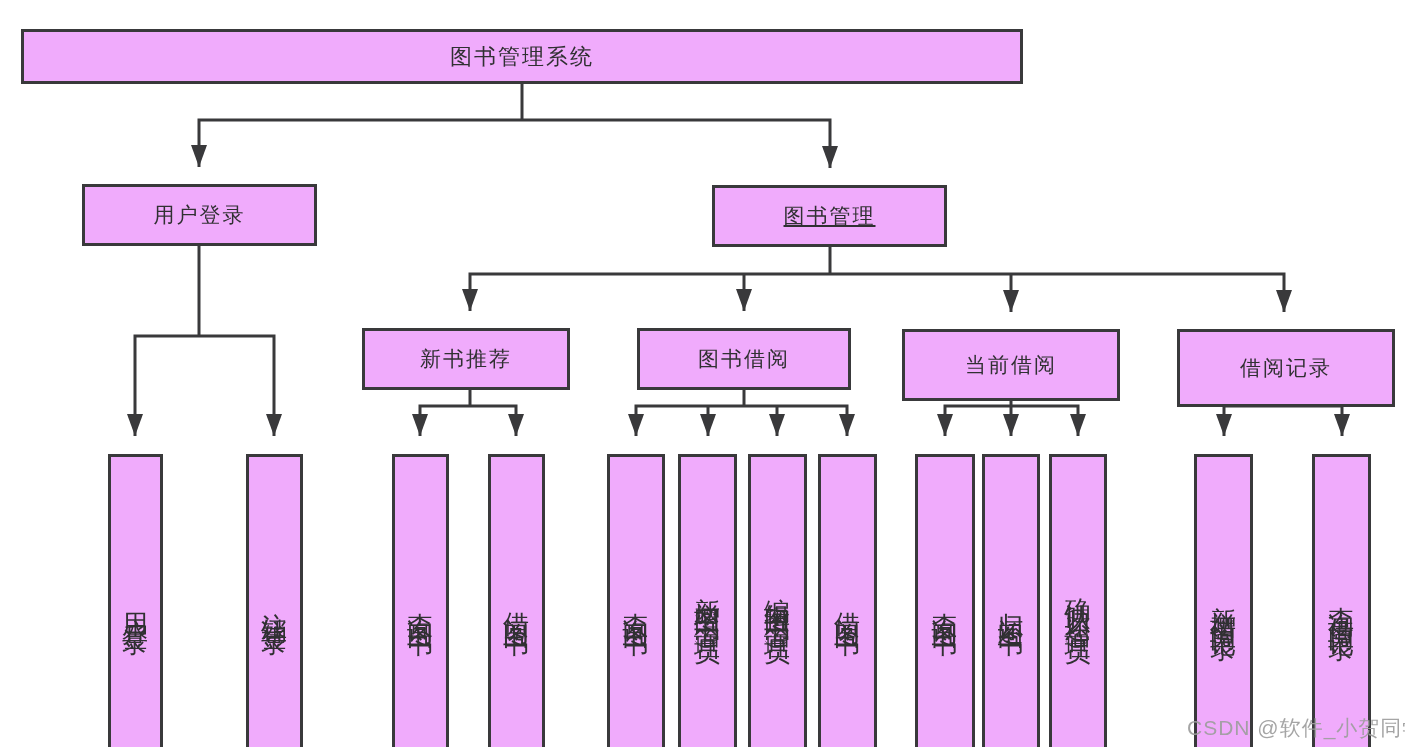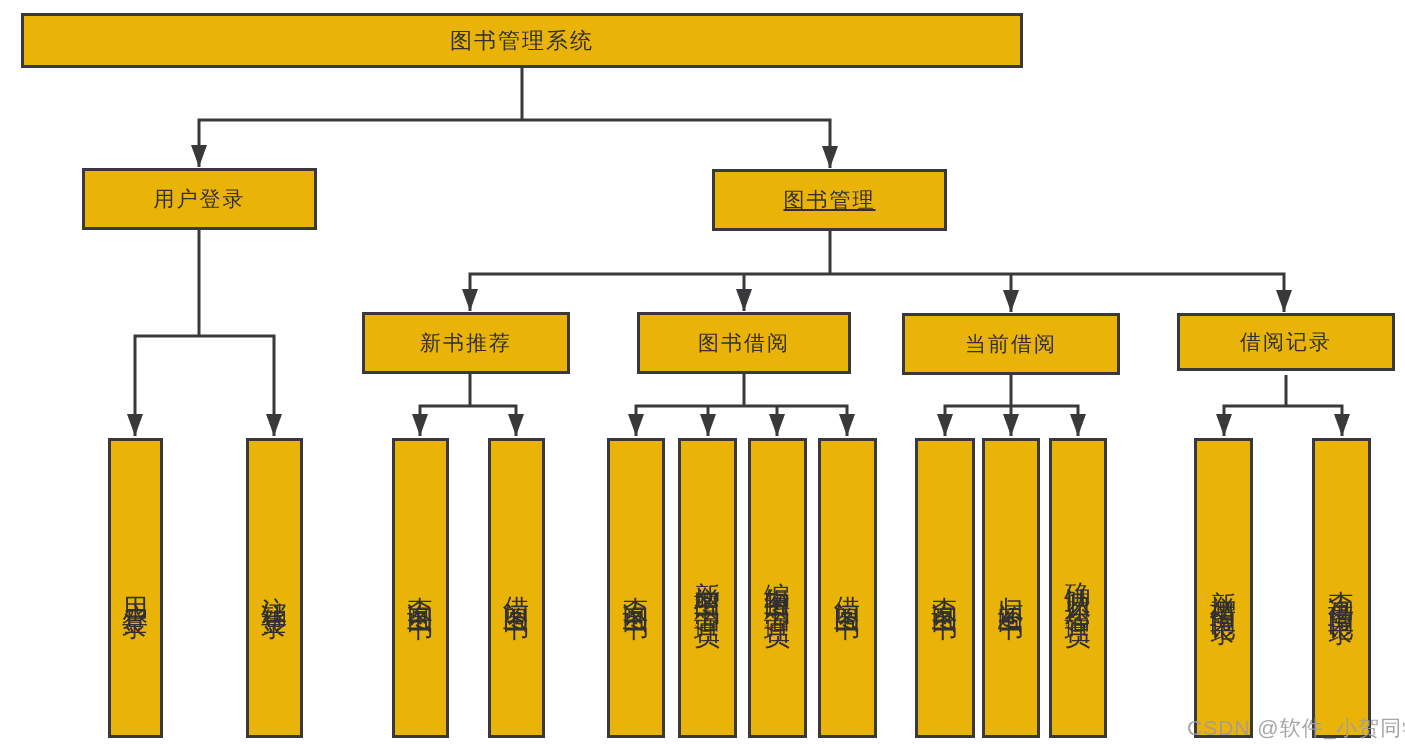--- a/index.html
+++ b/index.html
@@ -6,23 +6,24 @@
   .canvas{
     position:relative;width:1405px;height:747px;overflow:hidden;
     background:var(--background,#ffffff);
     font-family:"Liberation Sans","DejaVu Sans",sans-serif;
   }
   svg.wires{position:absolute;left:0;top:0;z-index:1;}
   .wire{stroke:var(--line,#39393b);stroke-width:3;fill:none;}
   .arrowhead{fill:var(--line,#39393b);stroke:none;}
   .box{
     position:absolute;z-index:2;box-sizing:border-box;
-    border:3px solid var(--line,#39393b);background:#eab308;
+    border:3px solid var(--line,#39393b);background:#f0abfc;
     display:flex;align-items:center;justify-content:center;
     color:var(--text,#303032);
+    margin-top:16px;
   }
   .h .label{font-size:21px;letter-spacing:2px;white-space:nowrap;}
   .root-box .label{font-size:22px;letter-spacing:2px;}
   .v .label{
     writing-mode:vertical-rl;text-orientation:mixed;
     font-size:26px;letter-spacing:6px;line-height:1;white-space:nowrap;
   }
   .watermark{
     position:absolute;z-index:3;left:1187px;top:714px;
     font-size:21px;letter-spacing:1px;white-space:nowrap;
@@ -78,24 +79,24 @@
   <div class="box h" style="left:712px;top:169px;width:235px;height:62px;text-decoration:underline;">
     <span class="label">图书管理</span>
   </div>
 
   <div class="box h" style="left:362px;top:312px;width:208px;height:62px;">
     <span class="label">新书推荐</span>
   </div>
   <div class="box h" style="left:637px;top:312px;width:214px;height:62px;">
     <span class="label">图书借阅</span>
   </div>
-  <div class="box h" style="left:902px;top:313px;width:218px;height:62px;">
+  <div class="box h" style="left:902px;top:313px;width:218px;height:72px;">
     <span class="label">当前借阅</span>
   </div>
-  <div class="box h" style="left:1177px;top:313px;width:218px;height:58px;">
+  <div class="box h" style="left:1177px;top:313px;width:218px;height:78px;">
     <span class="label">借阅记录</span>
   </div>
 
   <div class="box v" style="left:108px;top:438px;width:55px;height:300px;">
     <span class="label">用户登录</span>
   </div>
   <div class="box v" style="left:246px;top:438px;width:57px;height:300px;">
     <span class="label">注销登录</span>
   </div>
 

